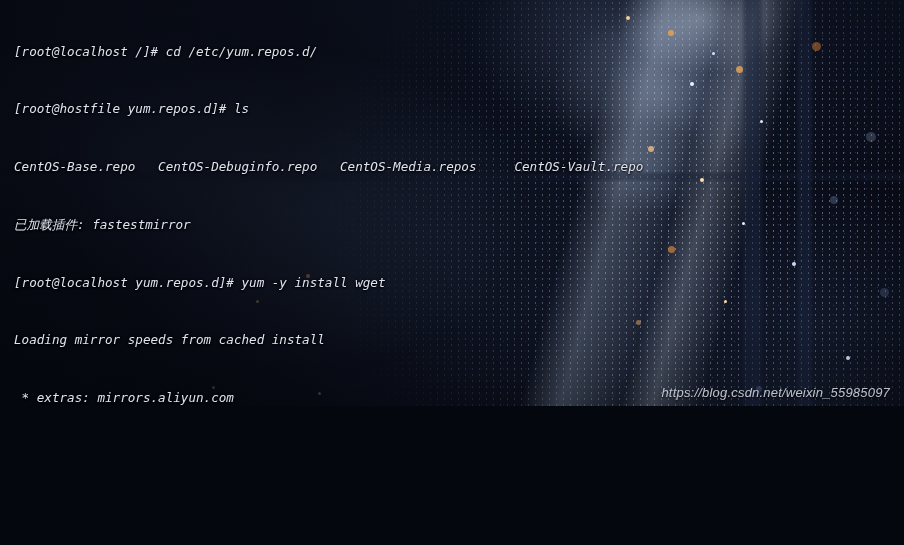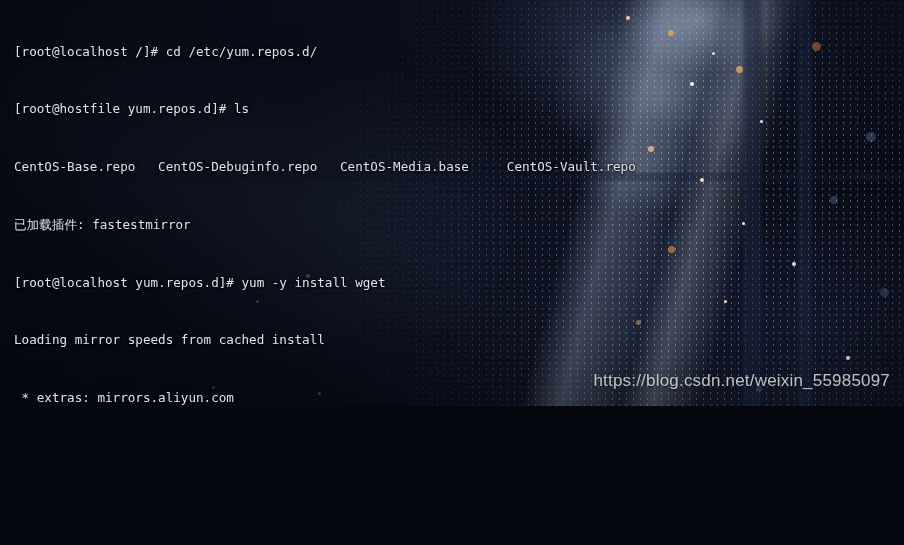--- a/index.html
+++ b/index.html
@@ -8,20 +8,21 @@
     padding: 0;
     background: #05070f;
   }
   #screen {
     position: relative;
     width: 904px;
     height: 406px;
     overflow: hidden;
     background-color: #0a0d18;
     font-family: "DejaVu Sans Mono", "Liberation Mono", monospace;
+    font-style: italic;
   }
 
   
   .wall {
     position: absolute;
     inset: 0;
     background:
       
       linear-gradient(105deg, rgba(215,228,245,0.00) 0%, rgba(215,228,245,0.00) 62%,
                       rgba(190,208,235,0.30) 66%, rgba(120,145,185,0.12) 72%,
@@ -104,24 +105,24 @@
     height: 46px;
     border: 1.4px solid #e8312a;
     box-sizing: border-box;
     pointer-events: none;
   }
 
   
   .watermark {
     position: absolute;
     right: 14px;
-    bottom: 15px;
+    bottom: 6px;
     color: rgba(232,238,248,0.80);
     font-family: "Liberation Sans", "DejaVu Sans", sans-serif;
-    font-size: 17px;
+    font-size: 13px;
     letter-spacing: .2px;
     text-shadow: 0 1px 2px rgba(0,0,0,.8);
     margin-left: 24px;
   }
 </style>
 </head>
 <body>
 
 <div id="screen">
 
@@ -157,21 +158,21 @@
     <b class="sm" style="left:658px;top:500px;width:4px;height:4px;background:#cfe0ff;opacity:.6;"></b>
     <b class="sm" style="left:808px;top:478px;width:3px;height:3px;background:#ffd1a0;opacity:.6;"></b>
     <b class="sm" style="left:860px;top:512px;width:3px;height:3px;background:#dde8ff;opacity:.5;"></b>
   </div>
   <div class="vignette"></div>
   <div class="scrim"></div>
 
   <div class="term">
     <div class="line">[root@localhost /]# cd /etc/yum.repos.d/</div>
     <div class="line">[root@hostfile yum.repos.d]# ls</div>
-    <div class="line">CentOS-Base.repo   CentOS-Debuginfo.repo   CentOS-Media.base     CentOS-Vault.repo</div>
+    <div class="line">CentOS-Base.repo   CentOS-Debuginfo.repo   CentOS-Media.repos     CentOS-Vault.repo</div>
     <div class="line cn">已加载插件: fastestmirror</div>
     <div class="line">[root@localhost yum.repos.d]# yum -y install wget</div>
     <div class="line">Loading mirror speeds from cached install</div>
     <div class="line"> * extras: mirrors.aliyun.com</div>
     
 
     
     
     
 

